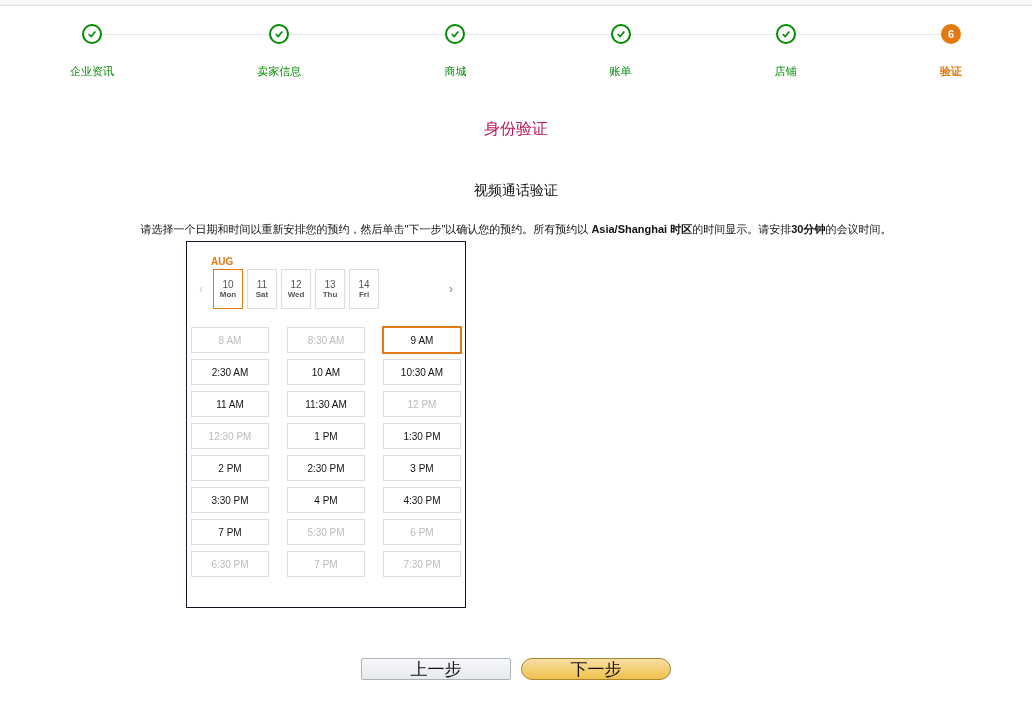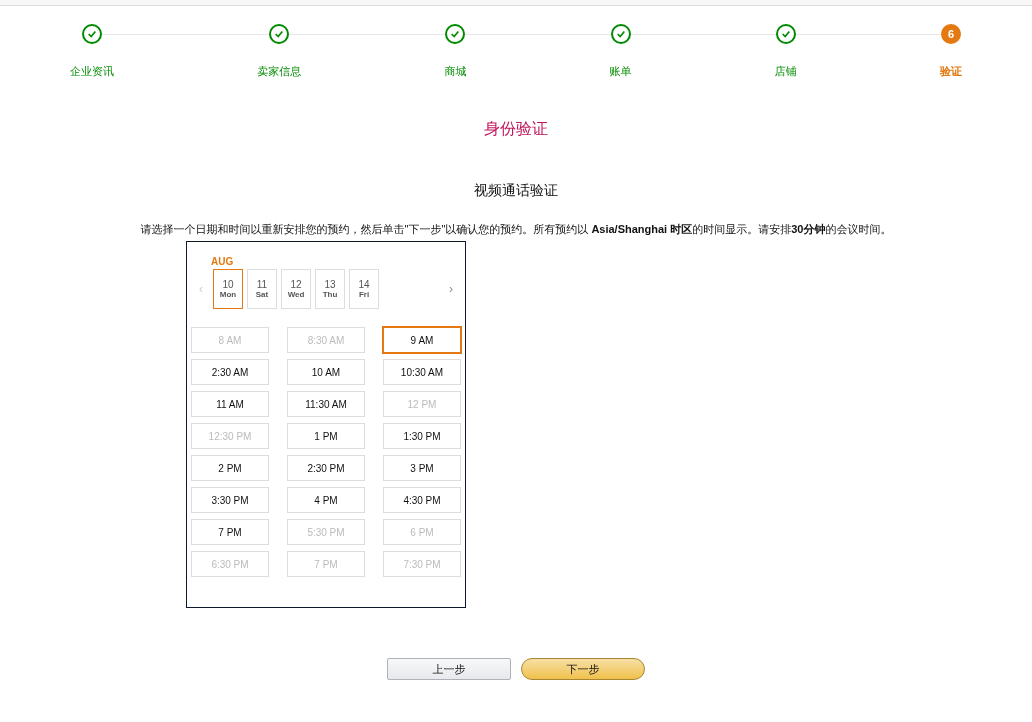--- a/index.html
+++ b/index.html
@@ -38,21 +38,21 @@
     .date-cell .dnum { font-size: 10px; line-height: 1; margin-bottom: 1px; }
     .date-cell .dday { font-size: 8px; line-height: 1; font-weight: bold; }
     .date-cell.selected { border-color: #e47911; }
     
     .time-grid { display: grid; grid-template-columns: repeat(3, 78px); gap: 6px 18px; justify-content: center; margin-top: 18px; }
     .time-cell { height: 26px; border: 1px solid #ddd; display: flex; align-items: center; justify-content: center; font-size: 10px; color: #111; cursor: pointer; background: #fff; }
     .time-cell.disabled { color: #bbb; cursor: default; }
     .time-cell.selected { border-color: #e47911; box-shadow: 0 0 0 1px #e47911; }
     
     .button-row { display: flex; justify-content: center; gap: 10px; margin-top: 50px; padding-bottom: 40px; }
-    .btn { width: 124px; height: 22px; font-size: 11px; border: 1px solid #adb1b8; border-radius: 2px; cursor: pointer; display: flex; align-items: center; justify-content: center; }
+    .btn { width: 150px; height: 22px; font-size: 17px; border: 1px solid #adb1b8; border-radius: 2px; cursor: pointer; display: flex; align-items: center; justify-content: center; }
     .btn.prev { background: linear-gradient(#f7f8fa, #e7e9ec); color: #111; }
     .btn.next { background: linear-gradient(#f7dfa5, #f0c14b); border-color: #a88734; color: #111; border-radius: 11px; }
   </style>
 </head>
 <body>
 
 <div class="top-bar"></div>
 
 <div class="progress-container">
   <div class="progress-line"></div>

